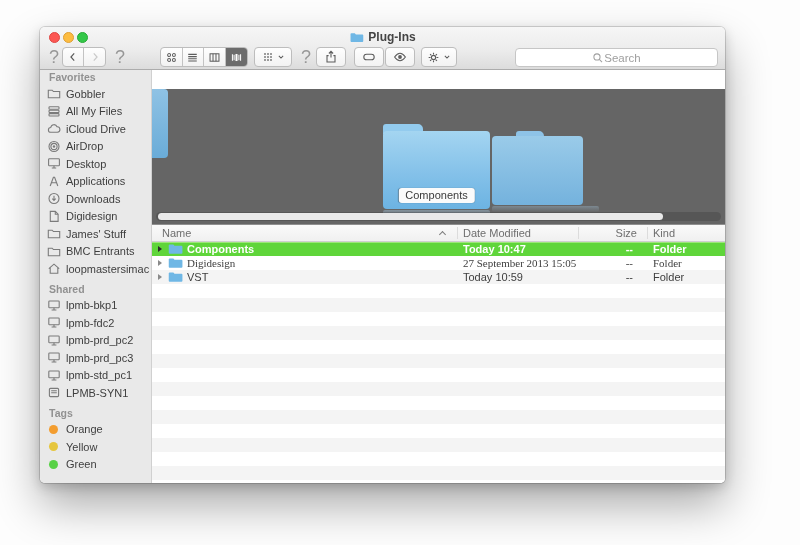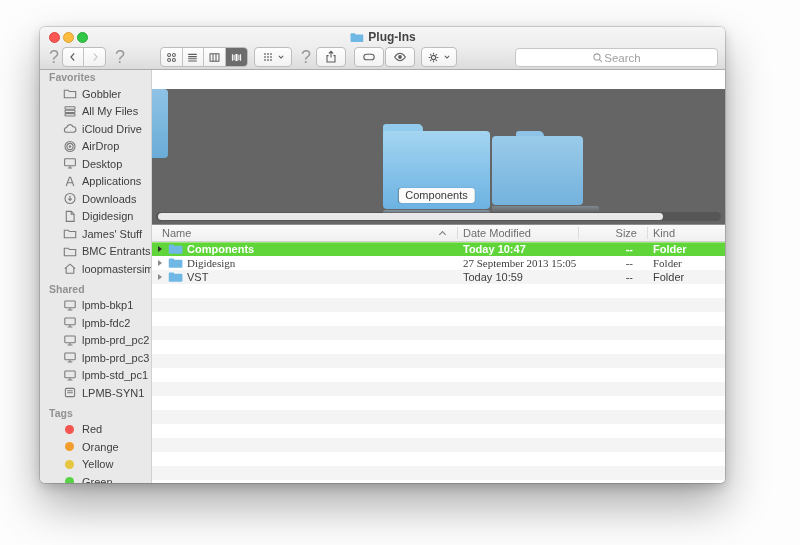--- a/index.html
+++ b/index.html
@@ -39,21 +39,21 @@
     border:1px solid #c6c6c6; border-radius:4px; background:#fff;
     display:flex; align-items:center; justify-content:center; 
     font-size:11.5px; color:#9f9f9f; }
 
   
   .sidebar { position:absolute; left:0; top:43px; bottom:0; width:112px;
     background:#e9e9e9; border-right:1px solid #d0d0d0; overflow:hidden; }
   .sb-header { margin-top:4px; height:15px; line-height:15px; padding-left:9px;
     font-size:10.5px; font-weight:bold; color:#919191; }
   .sb-section:first-child .sb-header { margin-top:0; }
-  .sb-item { height:17.5px; display:flex; align-items:center; padding-left:22px;
+  .sb-item { height:17.5px; display:flex; align-items:center; padding-left:6px;
     font-size:11px; color:#3e3e3e; white-space:nowrap; cursor:default; }
   .sb-icon { width:15px; height:13px; margin-right:5px; display:inline-flex;
     align-items:center; justify-content:center; flex:0 0 15px; }
   .tagdot { width:9px; height:9px; border-radius:50%; display:inline-block; }
 
   
   .main { position:absolute; left:112px; top:43px; right:0; bottom:0;margin-top:19px; }
   .coverflow { position:absolute; left:0; top:0; right:0; height:135px; background:#656565; }
   .cf-folder { position:absolute; }
   .cf-tab { position:absolute; left:0; top:0; height:10px; border-radius:3px 5px 0 0; }
@@ -390,26 +390,20 @@
                 <path d="M4.2 4.8h5.6M4.2 6.8h5.6"></path>
               </svg>
             </span>
             <span>LPMB-SYN1</span>
           </div>
         </div>
         <div class="sb-section">
           <div class="sb-header">Tags</div>
           <div class="sb-item">
             <span class="sb-icon">
-              <span class="tagdot" style="background:#f4564f"></span>
-            </span>
-            <span>Red</span>
-          </div>
-          <div class="sb-item">
-            <span class="sb-icon">
               <span class="tagdot" style="background:#f39d2f"></span>
             </span>
             <span>Orange</span>
           </div>
           <div class="sb-item">
             <span class="sb-icon">
               <span class="tagdot" style="background:#e6c63e"></span>
             </span>
             <span>Yellow</span>
           </div>

